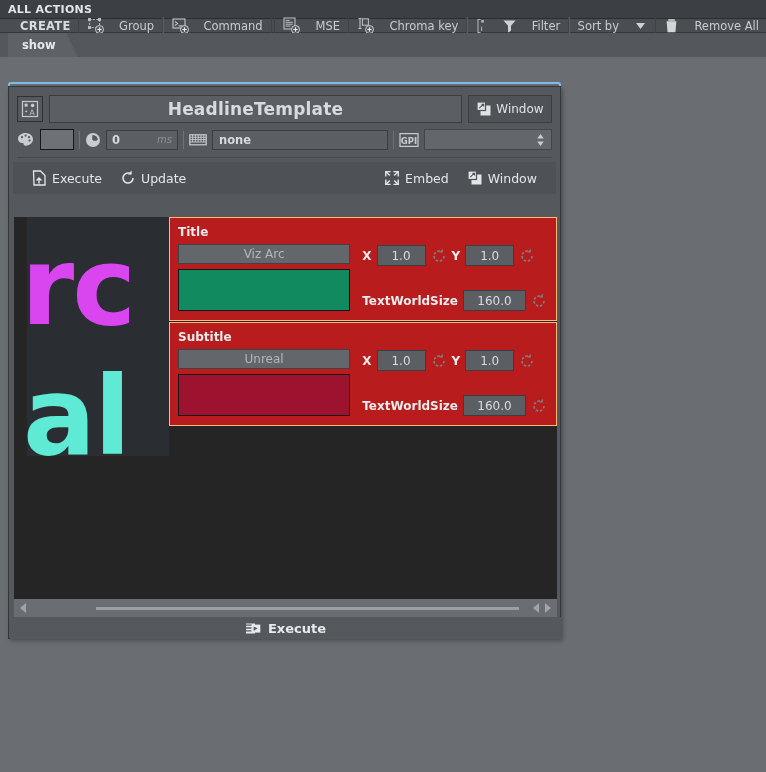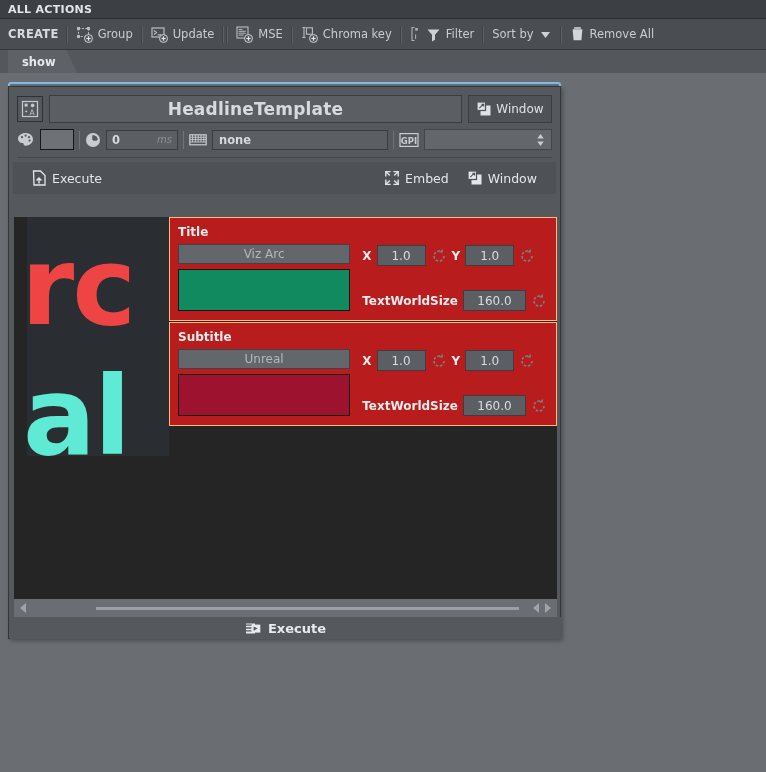--- a/index.html
+++ b/index.html
@@ -16,30 +16,30 @@
   .titlebar{
     height:18px;background:#3c4044;
     display:flex;align-items:center;
     padding-left:8px;
     border-bottom:1px solid #2b2e31;
   }
   .titlebar .t{font-size:11px;font-weight:bold;color:#e3e6e8;letter-spacing:.3px;}
 
   
   .toolbar{
-    height:31px;background:#4a4e52;
+    height:14px;background:#4a4e52;
     display:flex;align-items:center;
     border-bottom:1px solid #35383b;
-    padding-left:8px;
+    padding-left:20px;
     box-sizing:border-box;
     position:relative;
   }
   .tb-label{font-size:11.5px;font-weight:bold;color:#d9dcdf;letter-spacing:.3px;margin-right:6px;}
   .tb-item{
-    display:flex;align-items:center;gap:5px;
+    display:flex;align-items:center;gap:15px;
     padding:0 7px;height:31px;cursor:default;
   }
   .tb-item span.lbl{font-size:11.5px;color:#c9ccd0;white-space:nowrap;}
   .sep{width:1px;height:17px;background:#5c6064;border-left:1px solid #3f4346;margin:0 1px;}
   .ico{display:inline-block;line-height:0;}
 
   
   .tabstrip{
     height:24px;background:#54585c;position:relative;
   }
@@ -213,21 +213,21 @@
 
   <div class="tb-item">
     <span class="ico">
       <svg width="17" height="17" viewBox="0 0 17 17">
         <rect x="1" y="2" width="12" height="9" fill="none" stroke="#b9bdc1" stroke-width="1.2"></rect>
         <path d="M3 4.5l2.5 2-2.5 2M6.6 8.8h4" stroke="#b9bdc1" stroke-width="1.2" fill="none"></path>
         <circle cx="12.5" cy="12.5" r="4" fill="#55585c" stroke="#cdd1d4" stroke-width="1"></circle>
         <path d="M12.5 10.3v4.4M10.3 12.5h4.4" stroke="#e6e9eb" stroke-width="1.2"></path>
       </svg>
     </span>
-    <span class="lbl">Update</span>
+    <span class="lbl">Command</span>
   </div>
   <div class="sep"></div>
 
   <div class="sep"></div>
 
   <div class="tb-item">
     <span class="ico">
       <svg width="17" height="17" viewBox="0 0 17 17">
         <rect x="1" y="1" width="11" height="11" fill="none" stroke="#b9bdc1" stroke-width="1.1"></rect>
         <path d="M2.6 3.4h4M2.6 5.3h7.2M2.6 7.2h7.2M2.6 9.1h5" stroke="#b9bdc1" stroke-width="1"></path>
@@ -391,20 +391,29 @@
       <div class="ebtn">
         <span class="ico">
           <svg width="15" height="16" viewBox="0 0 15 16">
             <path d="M1.5 1h7l4.5 4.5V15h-11z" fill="none" stroke="#e4e7e9" stroke-width="1.3"></path>
             <path d="M7 13.4V8.4M4.6 10.4L7 8l2.4 2.4" stroke="#e4e7e9" stroke-width="1.4" fill="none"></path>
           </svg>
         </span>
         <span class="lbl">Execute</span>
       </div>
 
+      <div class="ebtn">
+        <span class="ico">
+          <svg width="16" height="16" viewBox="0 0 16 16">
+            <path d="M13 8a5 5 0 1 1-2.1-4.05" stroke="#e4e7e9" stroke-width="1.6" fill="none"></path>
+            <path d="M11.6 0.6v3.9H7.8z" fill="#e4e7e9"></path>
+          </svg>
+        </span>
+        <span class="lbl">Update</span>
+      </div>
 
       <div class="spacer"></div>
 
       <div class="ebtn">
         <span class="ico">
           <svg width="16" height="16" viewBox="0 0 16 16">
             <path d="M6.6 1.6H1.8v4.8M9.4 1.6h4.8v4.8M6.6 14.4H1.8V9.6M9.4 14.4h4.8V9.6" stroke="#e4e7e9" stroke-width="1.4" fill="none"></path>
             <path d="M1.8 1.6l4 4M14.2 1.6l-4 4M1.8 14.4l4-4M14.2 14.4l-4-4" stroke="#e4e7e9" stroke-width="1.4"></path>
           </svg>
         </span>
@@ -419,21 +428,21 @@
             <path d="M3.3 7.2l4-4M5.4 3.2h2.2v2.2" stroke="#4e5256" stroke-width="1.1" fill="none"></path>
           </svg>
         </span>
         <span class="lbl">Window</span>
       </div>
     </div>
 
     <div class="body">
 
       <div class="thumb" style="background: rgb(42, 46, 51);">
-        <span class="g1" style="color: #ef4444; text-align: center;">rc</span>
+        <span class="g1" style="color: #d946ef; text-align: center;">rc</span>
         <span class="g2" style="color: #5eead4;">al</span>
       </div>
 
       <div class="sections">
 
         <div class="section">
           <div class="sec-title">Title</div>
           <div class="sec-row">
             <div class="sec-left">
               <div class="txt-field">

